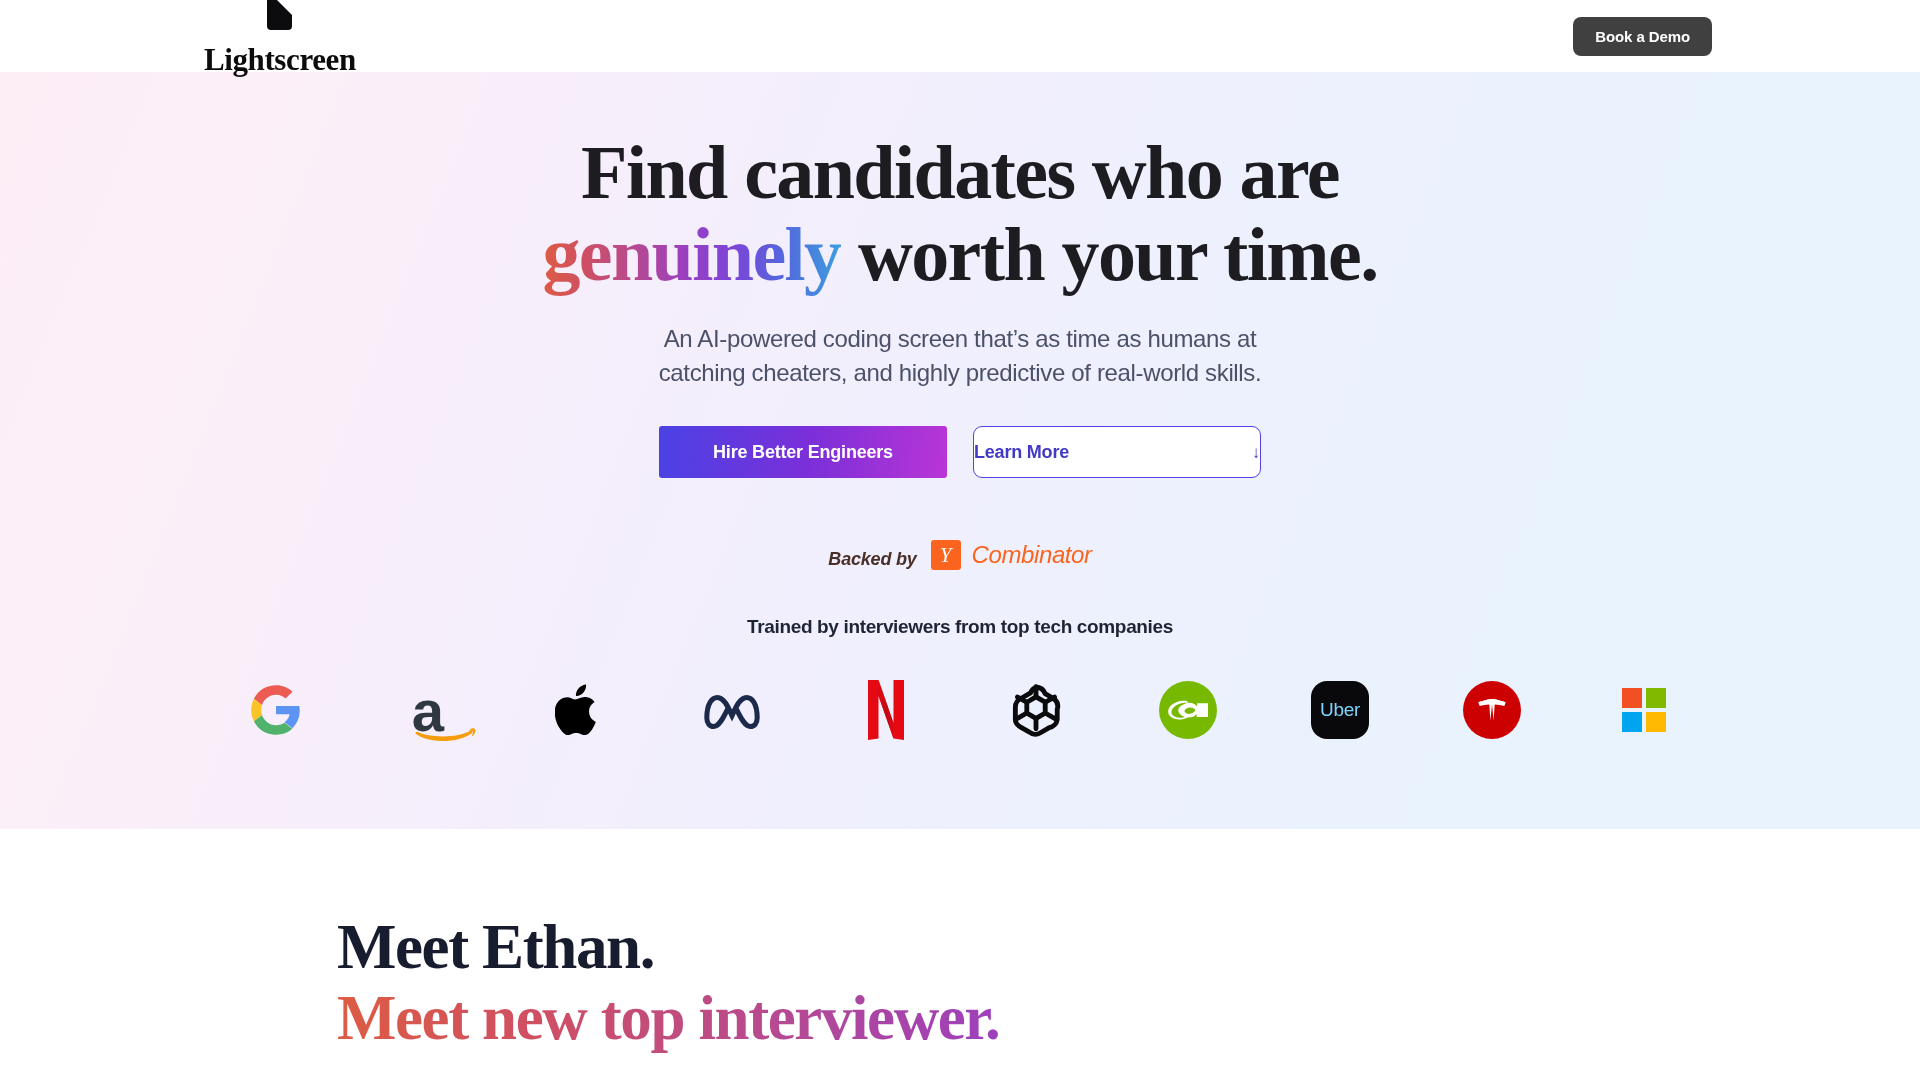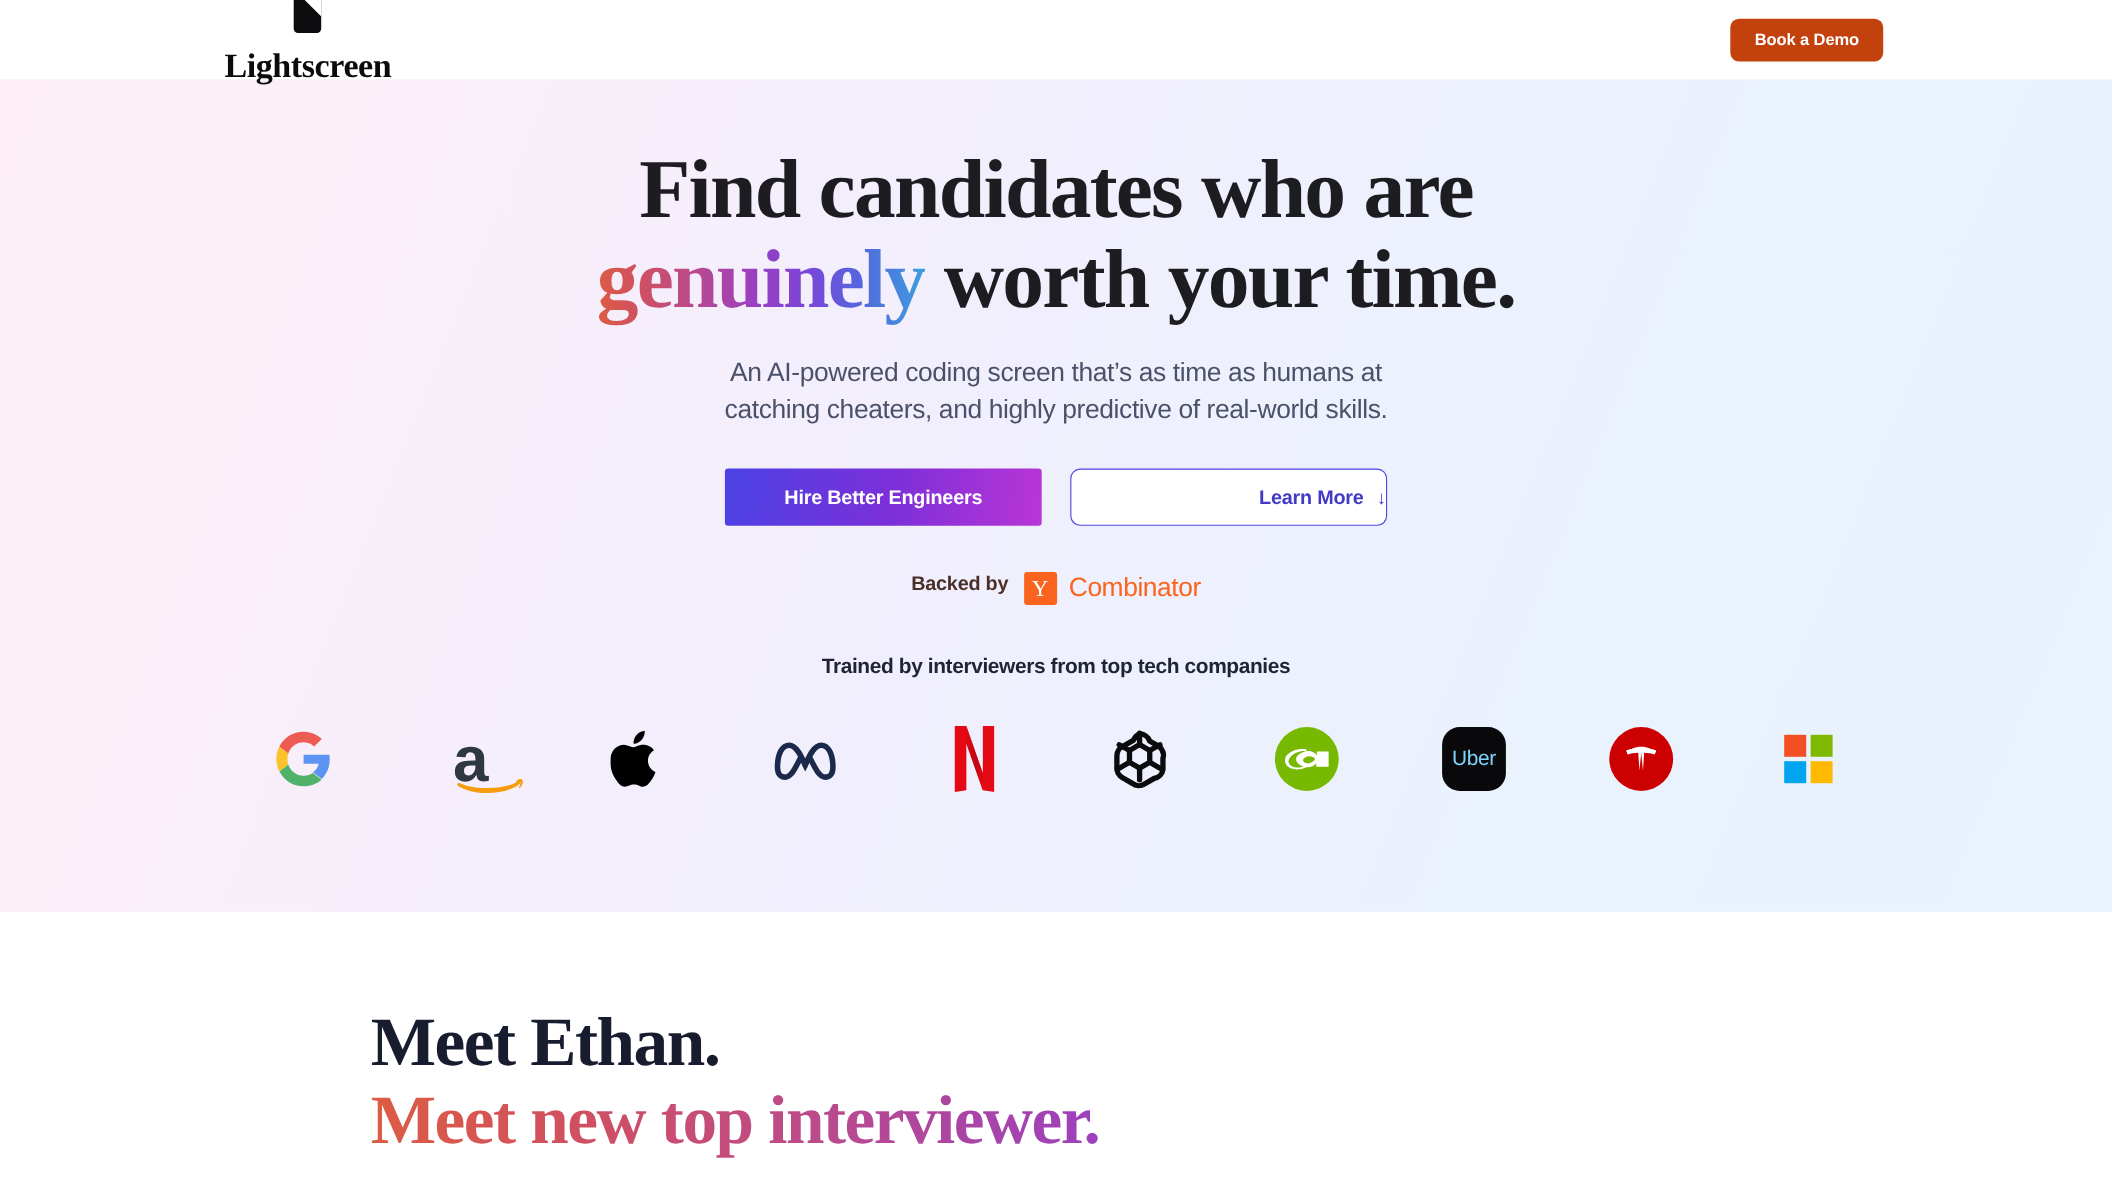--- a/index.html
+++ b/index.html
@@ -63,21 +63,21 @@
   }
 
   .book-demo-btn {
     position: absolute;
     right: 208px;
     top: 17px;
     height: 39px;
     padding: 0 22px;
     border: none;
     border-radius: 8px;
-    background: #c2410c;
+    background: #404040;
     color: #ffffff;
     font-family: "Liberation Sans", sans-serif;
     font-size: 15px;
     font-weight: 700;
     letter-spacing: -0.1px;
     cursor: pointer;
     display: flex;
     align-items: center;
     justify-content: center;
   }
@@ -169,32 +169,32 @@
     border-radius: 9px;
     background: #ffffff;
     color: #4239c4;
     font-family: "Liberation Sans", sans-serif;
     font-size: 18px;
     font-weight: 700;
     letter-spacing: -0.2px;
     cursor: pointer;
     display: flex;
     align-items: center;
-    justify-content: flex-end;
+    justify-content: space-between;
     gap: 12px;
-    padding-left: 25px;
   }
   .btn-secondary .arrow-down { font-size: 17px; line-height: 1; }
 
   
   .backed-by {
-    margin-top: 42px;
-    display: flex;
-    align-items: flex-start;
+    margin-top: 62px;
+    display: flex;
+    align-items: flex-end;
     gap: 14px;
+    font-style: italic;
   }
   .backed-label {
     font-size: 18px;
     font-weight: 700;
     color: #4a2f28;
     letter-spacing: -0.2px;
   }
   .yc-badge {
     display: flex;
     align-items: center;

